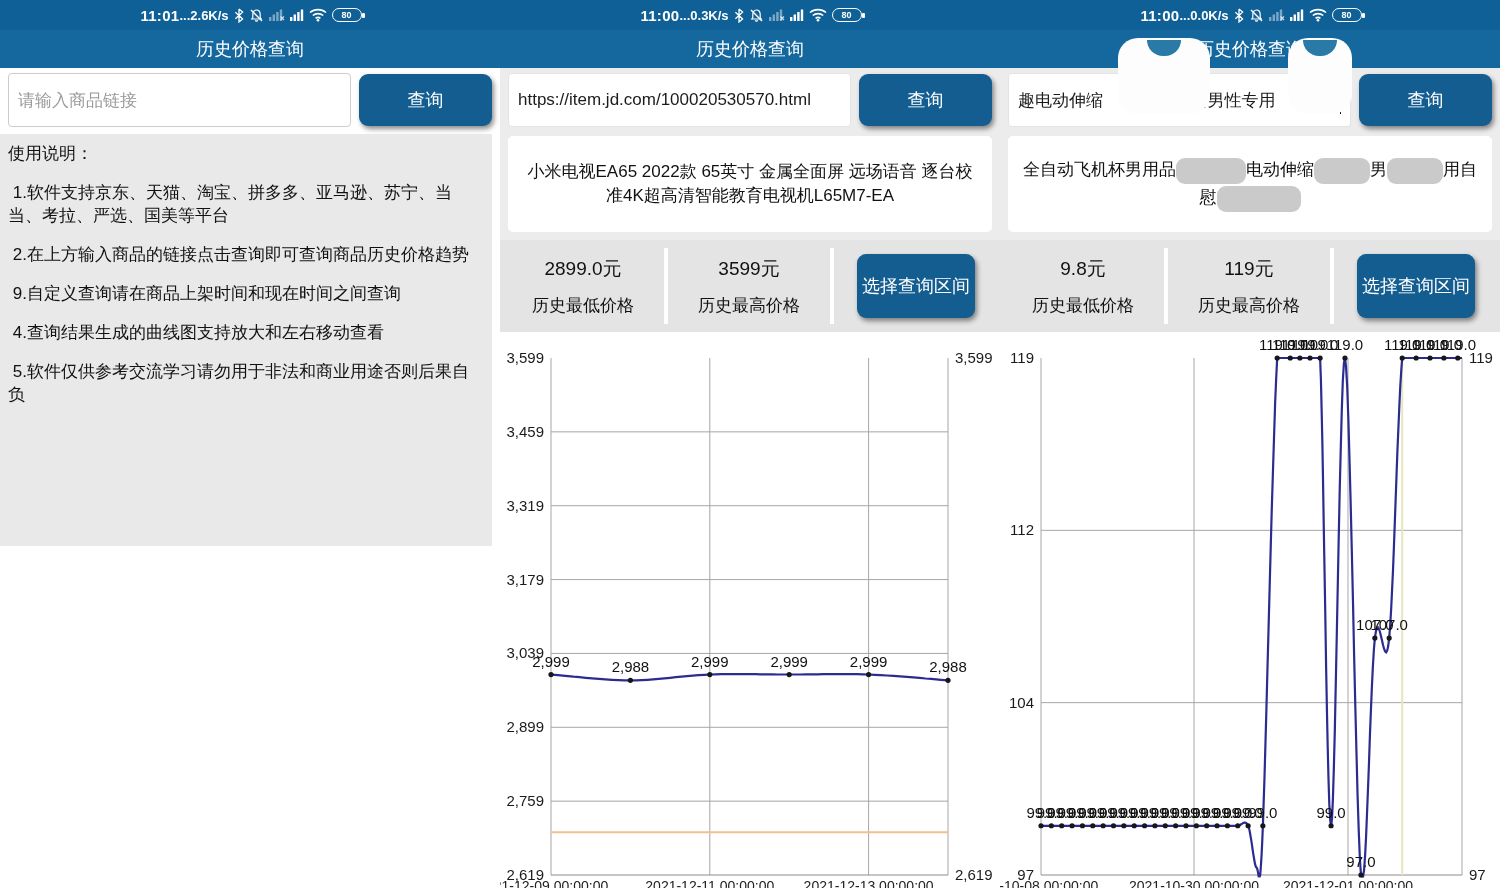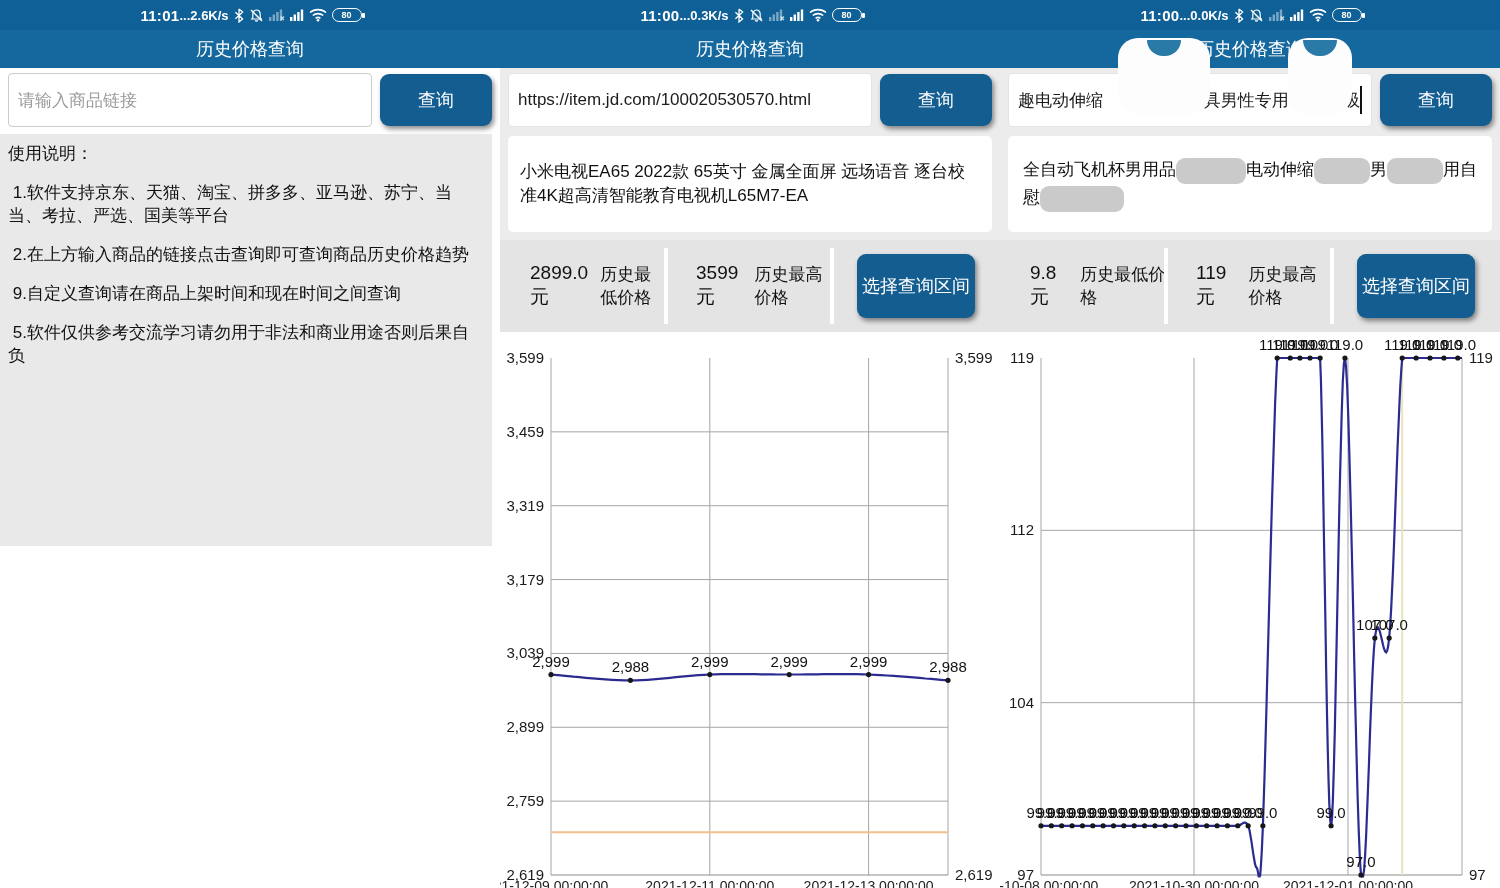--- a/index.html
+++ b/index.html
@@ -19,34 +19,34 @@
 
   
   .title-bar { height:38px; background:#15689e; color:#fff; display:flex; align-items:center; justify-content:center; font-size:18px; }
 
   
   .input-row { height:64px; display:flex; align-items:center; gap:8px; padding:0 8px; background:#fff; }
   .panel.gray-content .input-row { background:#ececec; }
   .link-input { flex:1; height:54px; background:#fff; border:1px solid #ccc; border-radius:4px; display:flex; align-items:center; padding:16px 9px; font-size:17px; color:#1c1c1c; overflow:hidden; white-space:nowrap; position:relative; }
   .panel.gray-content .link-input { border:1px solid #e3e3e3; }
   .placeholder { color:#9b9b9b; }
-  .query-btn { width:112px; height:52px; background:#135d90; color:#fff; font-size:18px; border:none; border-radius:9px; box-shadow:2px 3px 5px rgba(0,0,0,.45); cursor:pointer; font-family:inherit; }
+  .query-btn { width:133px; height:52px; background:#135d90; color:#fff; font-size:18px; border:none; border-radius:9px; box-shadow:2px 3px 5px rgba(0,0,0,.45); cursor:pointer; font-family:inherit; }
 
   
   .instructions { margin:2px 8px 0 0; height:412px; background:#e9e9e9; padding:8px 8px; font-size:17px; line-height:23px; color:#111; }
   .instructions .head { }
   .instructions p { margin-top:16px; text-indent:0; }
 
   
   .product-wrap { height:108px; padding:4px 8px 8px; background:#ececec; }
-  .product-card { width:100%; height:100%; background:#fff; border-radius:5px; display:flex; align-items:center; justify-content:center; text-align:left; font-size:17px; line-height:24px; color:#111; padding:20px 12px; position:relative; }
+  .product-card { width:100%; height:100%; background:#fff; border-radius:5px; display:flex; align-items:center; justify-content:center; text-align:center; font-size:17px; line-height:24px; color:#111; padding:20px 12px; position:relative; }
 
   
   .price-band { height:92px; background:#e4e4e4; display:flex; align-items:center; }
-  .price-cell { width:166px; height:100%; display:flex; flex-direction:row; align-items:center; justify-content:center; gap:12px; position:relative;padding-left:30px; }
+  .price-cell { width:166px; height:100%; display:flex; flex-direction:column; align-items:center; justify-content:center; gap:12px; position:relative; }
   .price-cell::after { content:""; position:absolute; right:-2px; top:8px; bottom:8px; width:4px; background:#fff; }
   .price-value { font-size:19px; color:#111; }
   .price-label { font-size:17px; color:#111; }
   .range-cell { flex:1; display:flex; align-items:center; justify-content:center; }
   .range-btn { width:118px; height:64px; background:#135d90; color:#fff; font-size:18px; line-height:24px; border:none; border-radius:9px; box-shadow:2px 3px 5px rgba(0,0,0,.45); cursor:pointer; font-family:inherit; }
 
   
   .chart-sec { height:556px; background:#fff; }
   .chart-sec svg { display:block; }
 
@@ -108,20 +108,21 @@
       <div class="link-input">
         <span class="placeholder">请输入商品链接</span>
       </div>
       <button class="query-btn">查询</button>
     </div>
     <div class="instructions">
       <div class="head">使用说明：</div>
       <p>&nbsp;<span>1.软件支持京东、天猫、淘宝、拼多多、亚马逊、苏宁、当当、考拉、严选、国美等平台</span></p>
       <p>&nbsp;<span>2.在上方输入商品的链接点击查询即可查询商品历史价格趋势</span></p>
       <p>&nbsp;<span>9.自定义查询请在商品上架时间和现在时间之间查询</span></p>
+      <p>&nbsp;<span>4.查询结果生成的曲线图支持放大和左右移动查看</span></p>
       <p>&nbsp;<span>5.软件仅供参考交流学习请勿用于非法和商业用途否则后果自负</span></p>
     </div>
   </div>
 
   <div class="panel gray-content">
     <div class="status-bar">
       <span class="status-time">11:00</span>
       <span class="status-right">
         <span class="net-speed">...0.3K/s</span>
         <svg class="sicon" width="10" height="15" viewBox="0 0 10 15">

